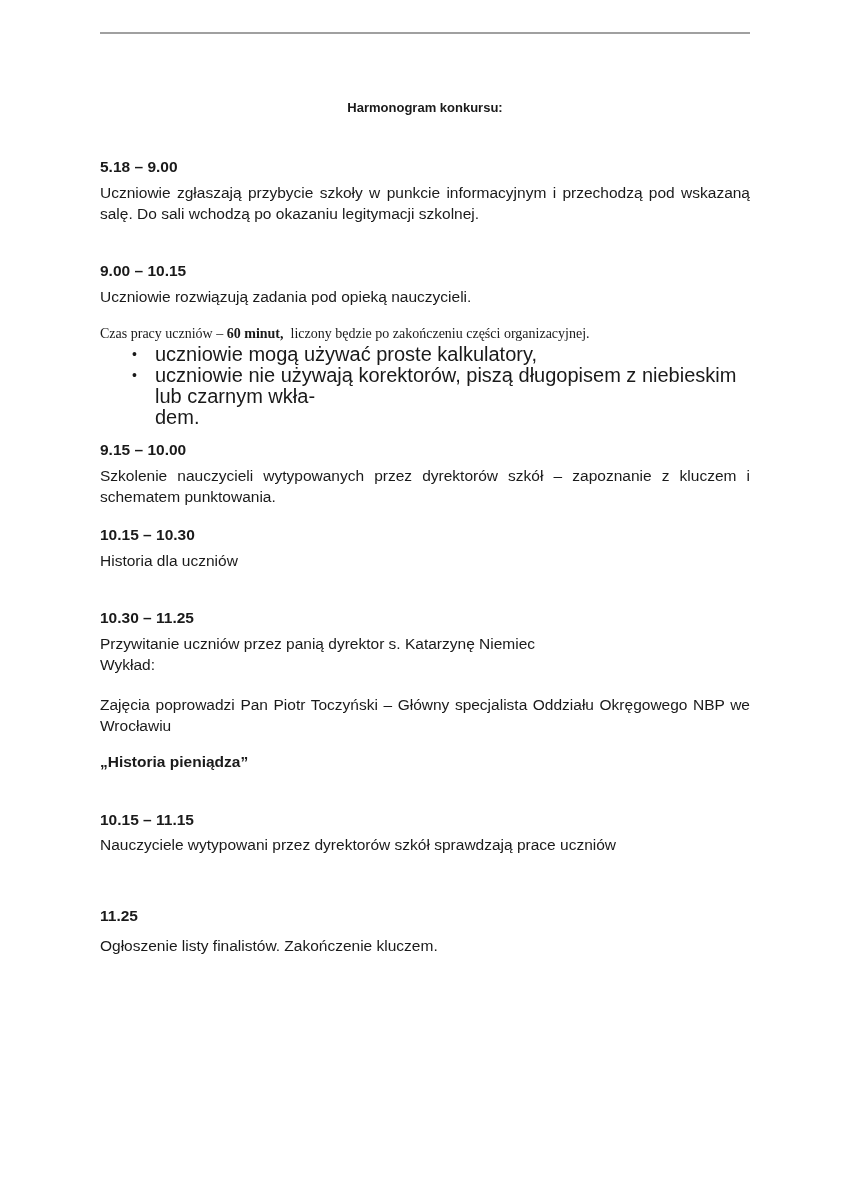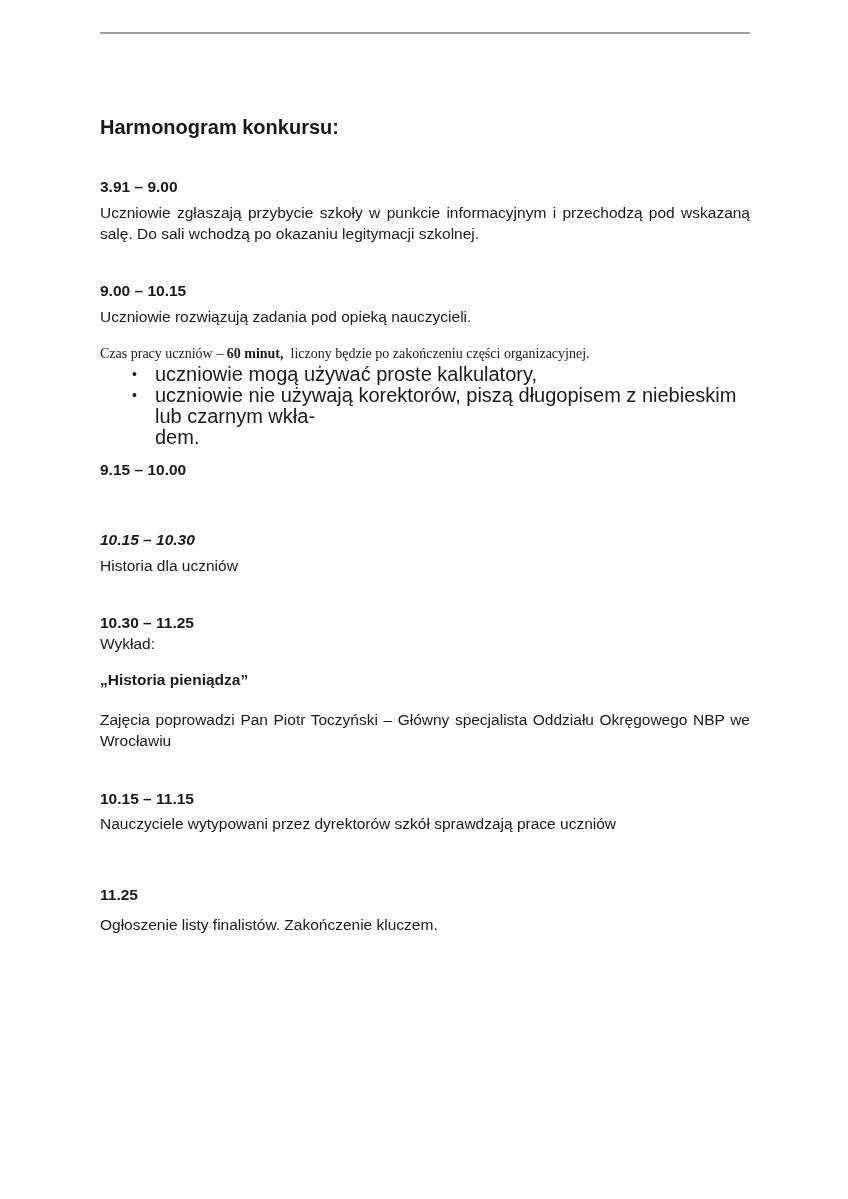--- a/index.html
+++ b/index.html
@@ -18,24 +18,25 @@
     position: relative;
     width: 650px;
     margin-left: 100px;
   }
   .rule {
     height: 2px;
     background: #a0a0a0;
     margin-top: 32px;
   }
   .doc-title {
-    margin-top: 83px;
-    font-size: 20px;
+    margin-top: 63px;
+    font-size: 13px;
     line-height: 21px;
     font-weight: bold;
+    text-align: center;
   }
   .time-heading {
     font-size: 15.5px;
     line-height: 21px;
     font-weight: bold;
   }
   .para {
     font-size: 15.5px;
     line-height: 21px;
   }
@@ -43,21 +44,21 @@
   .small { font-size: 14px; line-height: 21px; font-family: Liberation Serif, serif; }
   .prewrap { white-space: pre-wrap; }
   .b { font-weight: bold; }
 
   
   .mt-heading-1 { margin-top: 38px; }  
   .mt-para     { margin-top: 5px;  }
   .mt-heading-2 { margin-top: 36px; }  
   .mt-worktime { margin-top: 16px; }
   .mt-heading-3 { margin-top: 11px; }  
-  .mt-heading-4 { margin-top: 49px; font-style: italic; }  
+  .mt-heading-4 { margin-top: 17px; }  
   .mt-heading-5 { margin-top: 36px; }  
   .mt-wyklad   { }
   .mt-historia { margin-top: 15px; }
   .mt-zajecia  { margin-top: 19px; }
   .mt-heading-6 { margin-top: 37px; }  
   .mt-para-sm  { margin-top: 4px;  }
   .mt-heading-7 { margin-top: 50px; }  
   .mt-final    { margin-top: 9px;  }
 
   ul.bullet-list {
@@ -82,44 +83,46 @@
 </style>
 </head>
 <body>
 
 <div class="page">
 
   <div class="rule"></div>
 
   <div class="doc-title">Harmonogram konkursu:</div>
 
-  <div class="time-heading mt-heading-1">3.91 – 9.00</div>
+  <div class="time-heading mt-heading-1">5.18 – 9.00</div>
   <div class="para justified mt-para">Uczniowie zgłaszają przybycie szkoły w punkcie informacyjnym i przechodzą pod wskazaną salę. Do sali wchodzą po okazaniu legitymacji szkolnej.</div>
 
   <div class="time-heading mt-heading-2">9.00 – 10.15</div>
   <div class="para mt-para">Uczniowie rozwiązują zadania pod opieką nauczycieli.</div>
 
   <div class="small prewrap mt-worktime"><span>Czas pracy uczniów – </span><span class="b">60 minut,</span><span>  liczony będzie po zakończeniu części organizacyjnej.</span></div>
 
   <ul class="bullet-list">
     <li class="prewrap">uczniowie mogą używać proste kalkulatory,</li>
     <li class="prewrap">uczniowie nie używają korektorów, piszą długopisem z niebieskim lub czarnym wkła-
 dem.</li>
   </ul>
 
   <div class="time-heading mt-heading-3">9.15 – 10.00</div>
+  <div class="para justified mt-para">Szkolenie nauczycieli wytypowanych przez dyrektorów szkół – zapoznanie z kluczem i schematem punktowania.</div>
 
   <div class="time-heading mt-heading-4">10.15 – 10.30</div>
   <div class="para mt-para">Historia dla uczniów</div>
 
   <div class="time-heading mt-heading-5">10.30 – 11.25</div>
+  <div class="para mt-para">Przywitanie uczniów przez panią dyrektor s. Katarzynę Niemiec</div>
 
   <div class="para mt-wyklad">Wykład:</div>
+  <div class="para justified mt-zajecia">Zajęcia poprowadzi Pan Piotr Toczyński – Główny specjalista Oddziału Okręgowego NBP we Wrocławiu</div>
   <div class="para b mt-historia">„Historia pieniądza”</div>
-  <div class="para justified mt-zajecia">Zajęcia poprowadzi Pan Piotr Toczyński – Główny specjalista Oddziału Okręgowego NBP we Wrocławiu</div>
 
   <div class="time-heading mt-heading-6">10.15 – 11.15</div>
   <div class="para mt-para-sm">Nauczyciele wytypowani przez dyrektorów szkół sprawdzają prace uczniów</div>
 
   <div class="time-heading mt-heading-7">11.25</div>
   <div class="para mt-final">Ogłoszenie listy finalistów. Zakończenie kluczem.</div>
 
 </div>
 
 </body></html>

